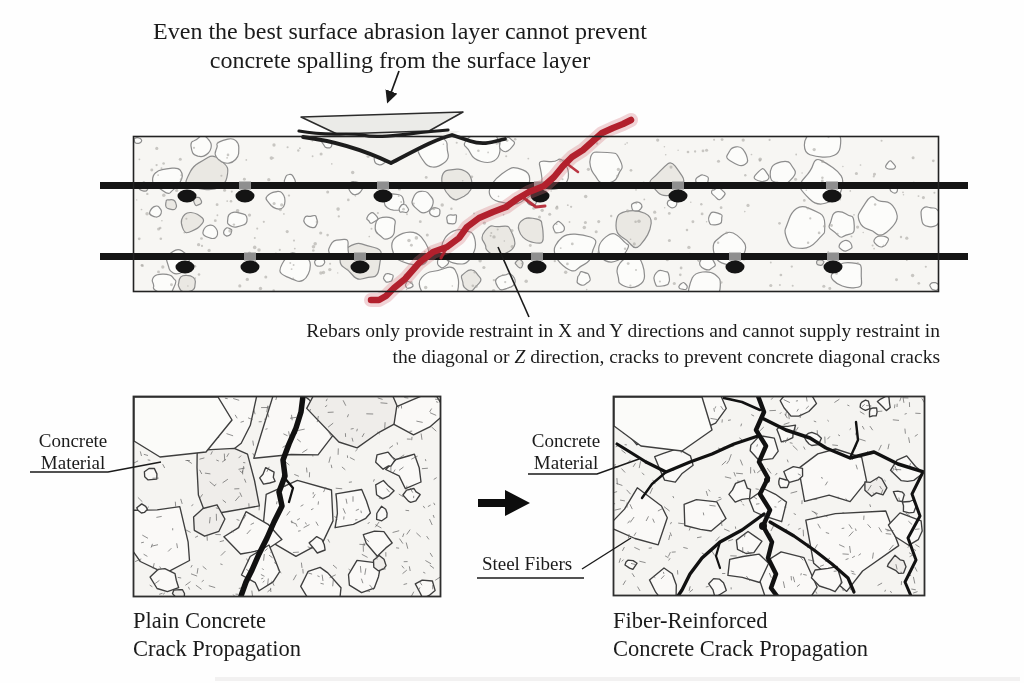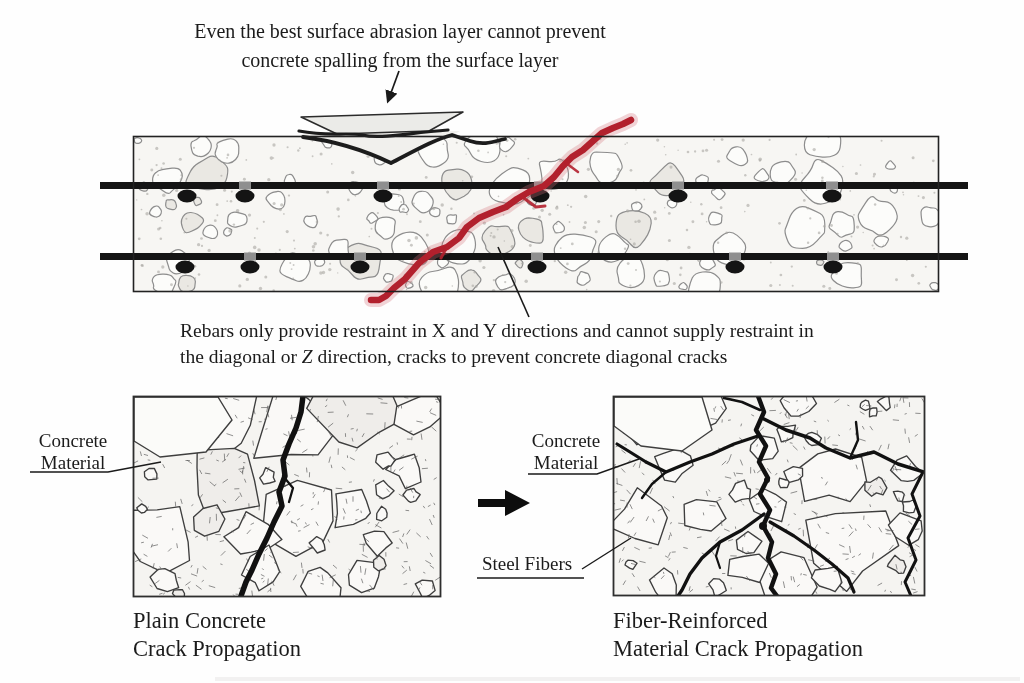--- a/index.html
+++ b/index.html
@@ -5,24 +5,24 @@
   html,body{margin:0;padding:0;background:#ffffff;}
   .canvas{
     position:relative;width:1024px;height:683px;overflow:hidden;
     background:#fefefe;color:#1b1b1b;
     font-family:"Liberation Serif","DejaVu Serif",serif;
   }
   svg{position:absolute;left:0;top:0;}
   .txt{position:absolute;white-space:nowrap;color:#1b1b1b;}
   .top-caption{
     top:17px;left:90px;width:620px;text-align:center;
-    font-size:20px;line-height:29px;
+    font-size:24px;line-height:29px;
   }
   .beam-note{
-    top:318px;left:180px;width:760px;text-align:left;
+    top:318px;left:180px;width:760px;text-align:right;
     font-size:19.5px;line-height:26px;
   }
   .beam-note .z{font-style:italic;}
   .label-small{font-size:19px;line-height:21.5px;text-align:center;}
   .label-concrete-left{top:430px;left:16px;width:114px;}
   .label-concrete-right{top:430px;left:509px;width:114px;}
   .label-steel-fibers{top:553px;left:466px;width:122px;text-align:center;}
   .caption{font-size:22.5px;line-height:27.5px;text-align:left;}
   .caption-left{top:607px;left:133px;width:308px;}
   .caption-right{top:607px;left:613px;width:312px;}
@@ -1297,15 +1297,15 @@
     <div>Steel Fibers</div>
   </div>
 
   <div class="txt caption caption-left">
     <div>Plain Concrete</div>
     <div>Crack Propagation</div>
   </div>
 
   <div class="txt caption caption-right">
     <div>Fiber-Reinforced</div>
-    <div>Material Crack Propagation</div>
+    <div>Concrete Crack Propagation</div>
   </div>
 </div>
 
 </body></html>

